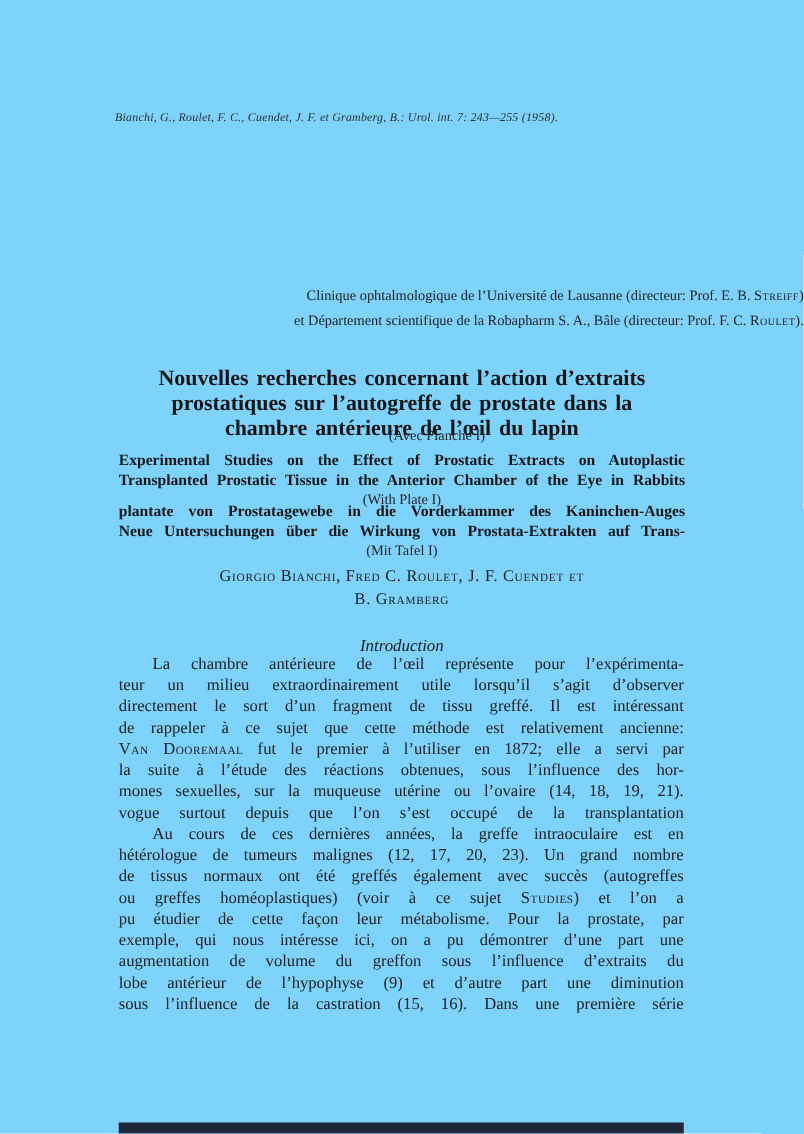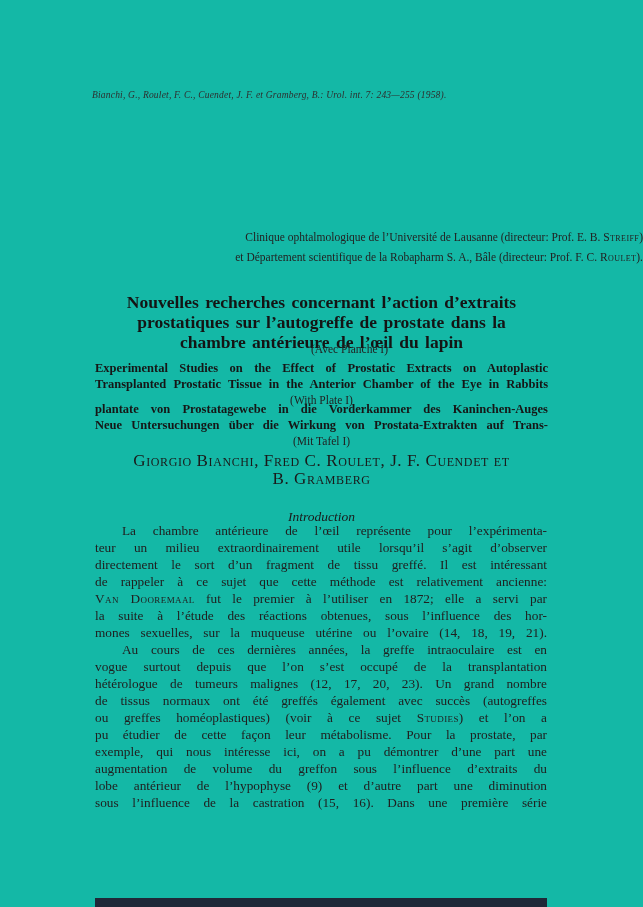--- a/index.html
+++ b/index.html
@@ -1,20 +1,20 @@
 <!DOCTYPE html>
 <html><head>
 <meta charset="utf-8">
 <style>
   html, body { margin: 0; padding: 0; background: #ffffff; }
   .page {
     position: relative;
     width: 643px;
     height: 907px;
-    background: #14b8a6;
+    background: #7dd3fc;
     font-family: "Liberation Serif", "DejaVu Serif", serif;
     color: #1e1e1e;
     overflow: hidden;
   }
   .citation {
     position: absolute;
     left: 92px; top: 90px;
     font-size: 9.5px;
     font-style: italic;
     letter-spacing: 0.2px;
@@ -59,21 +59,21 @@
     color: #161616;
   }
   .title-en { top: 360px; }
   .title-de { top: 401px; }
   .jline { text-align: justify; text-align-last: justify; }
   .authors {
     position: absolute;
     left: 0; top: 452px;
     width: 100%;
     text-align: center;
-    font-size: 17px;
+    font-size: 13px;
     font-variant: small-caps;
     letter-spacing: 0.6px;
     line-height: 18px;
     color: #1a1a1a;
   }
   .intro-heading {
     position: absolute;
     left: 0; top: 497px;
     width: 100%;
     text-align: center;
@@ -143,22 +143,22 @@
     <div>
       <div class="body-line indent">La chambre antérieure de l’œil représente pour l’expérimenta-</div>
       <div class="body-line">teur un milieu extraordinairement utile lorsqu’il s’agit d’observer</div>
       <div class="body-line">directement le sort d’un fragment de tissu greffé. Il est intéressant</div>
       <div class="body-line">de rappeler à ce sujet que cette méthode est relativement ancienne:</div>
       <div class="body-line"><span class="sc">Van Dooremaal</span><span> fut le premier à l’utiliser en 1872; elle a servi par</span></div>
       <div class="body-line">la suite à l’étude des réactions obtenues, sous l’influence des hor-</div>
       <div class="body-line">mones sexuelles, sur la muqueuse utérine ou l’ovaire (14, 18, 19, 21).</div>
     </div>
     <div>
+      <div class="body-line">vogue surtout depuis que l’on s’est occupé de la transplantation</div>
       <div class="body-line indent">Au cours de ces dernières années, la greffe intraoculaire est en</div>
-      <div class="body-line">vogue surtout depuis que l’on s’est occupé de la transplantation</div>
       <div class="body-line">hétérologue de tumeurs malignes (12, 17, 20, 23). Un grand nombre</div>
       <div class="body-line">de tissus normaux ont été greffés également avec succès (autogreffes</div>
       <div class="body-line"><span>ou greffes homéoplastiques) (voir à ce sujet </span><span class="sc">Studies</span><span>) et l’on a</span></div>
       <div class="body-line">pu étudier de cette façon leur métabolisme. Pour la prostate, par</div>
       <div class="body-line">exemple, qui nous intéresse ici, on a pu démontrer d’une part une</div>
       <div class="body-line">augmentation de volume du greffon sous l’influence d’extraits du</div>
       <div class="body-line">lobe antérieur de l’hypophyse (9) et d’autre part une diminution</div>
       <div class="body-line">sous l’influence de la castration (15, 16). Dans une première série</div>
     </div>
   </div>

